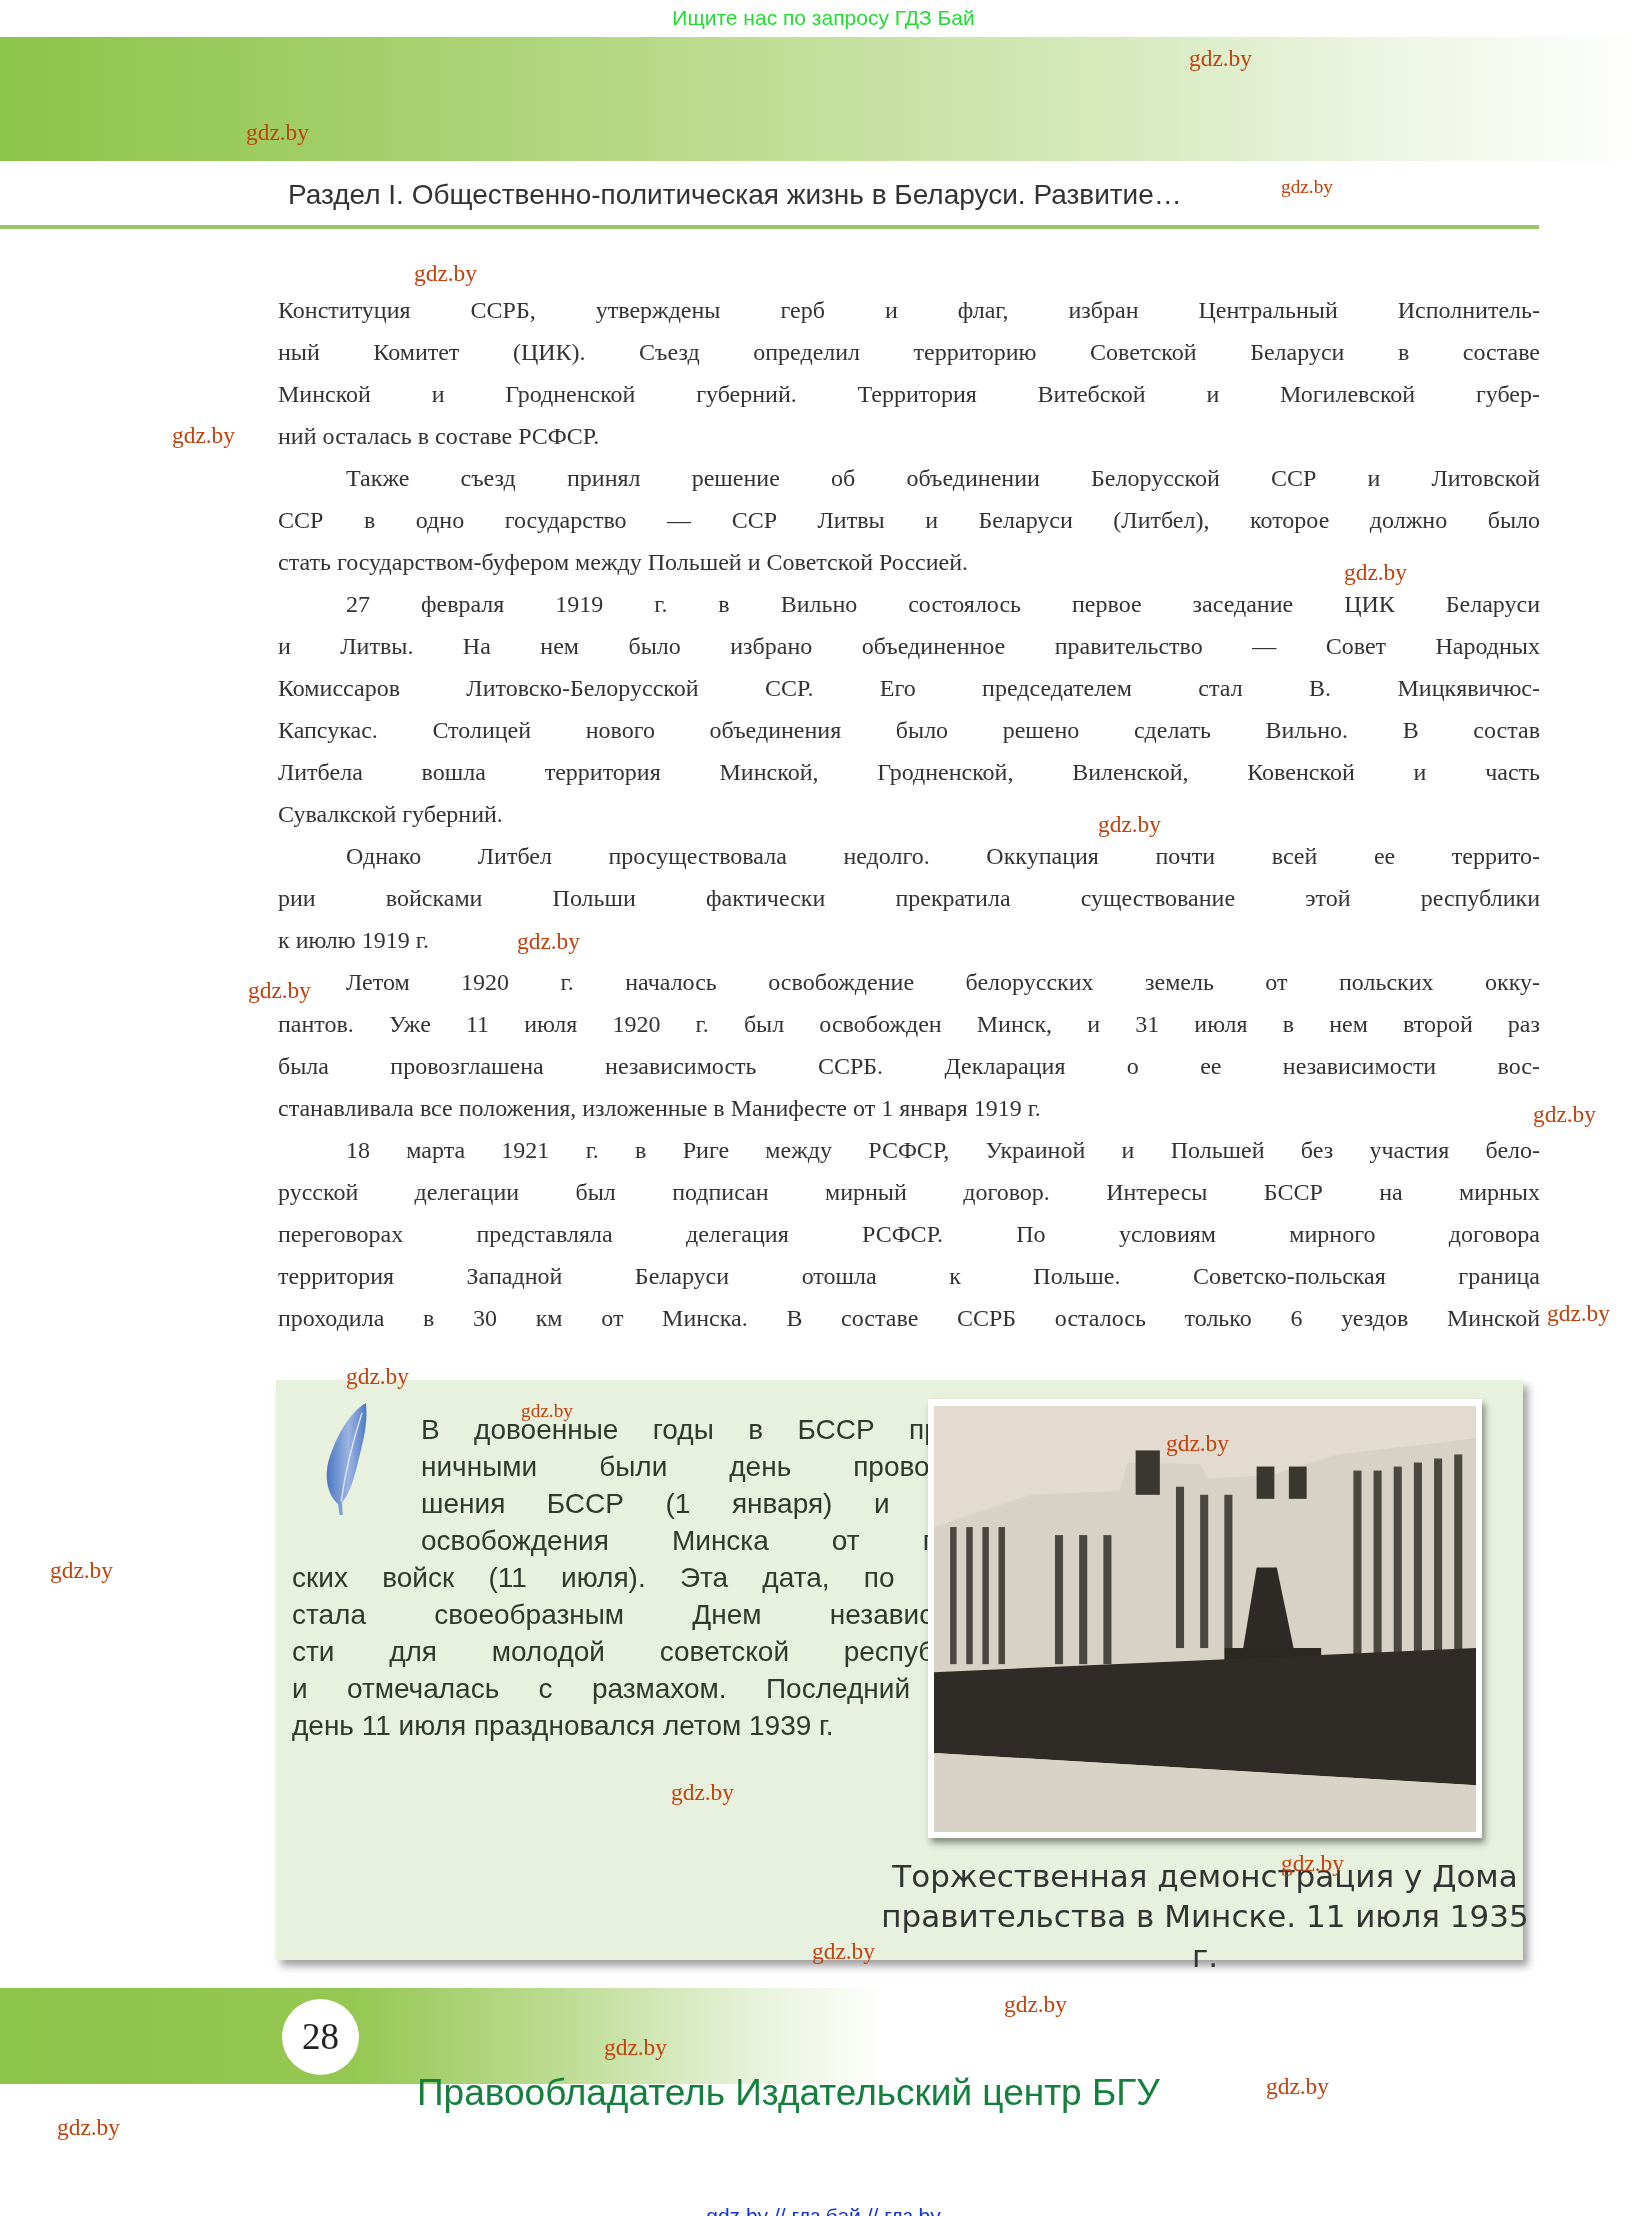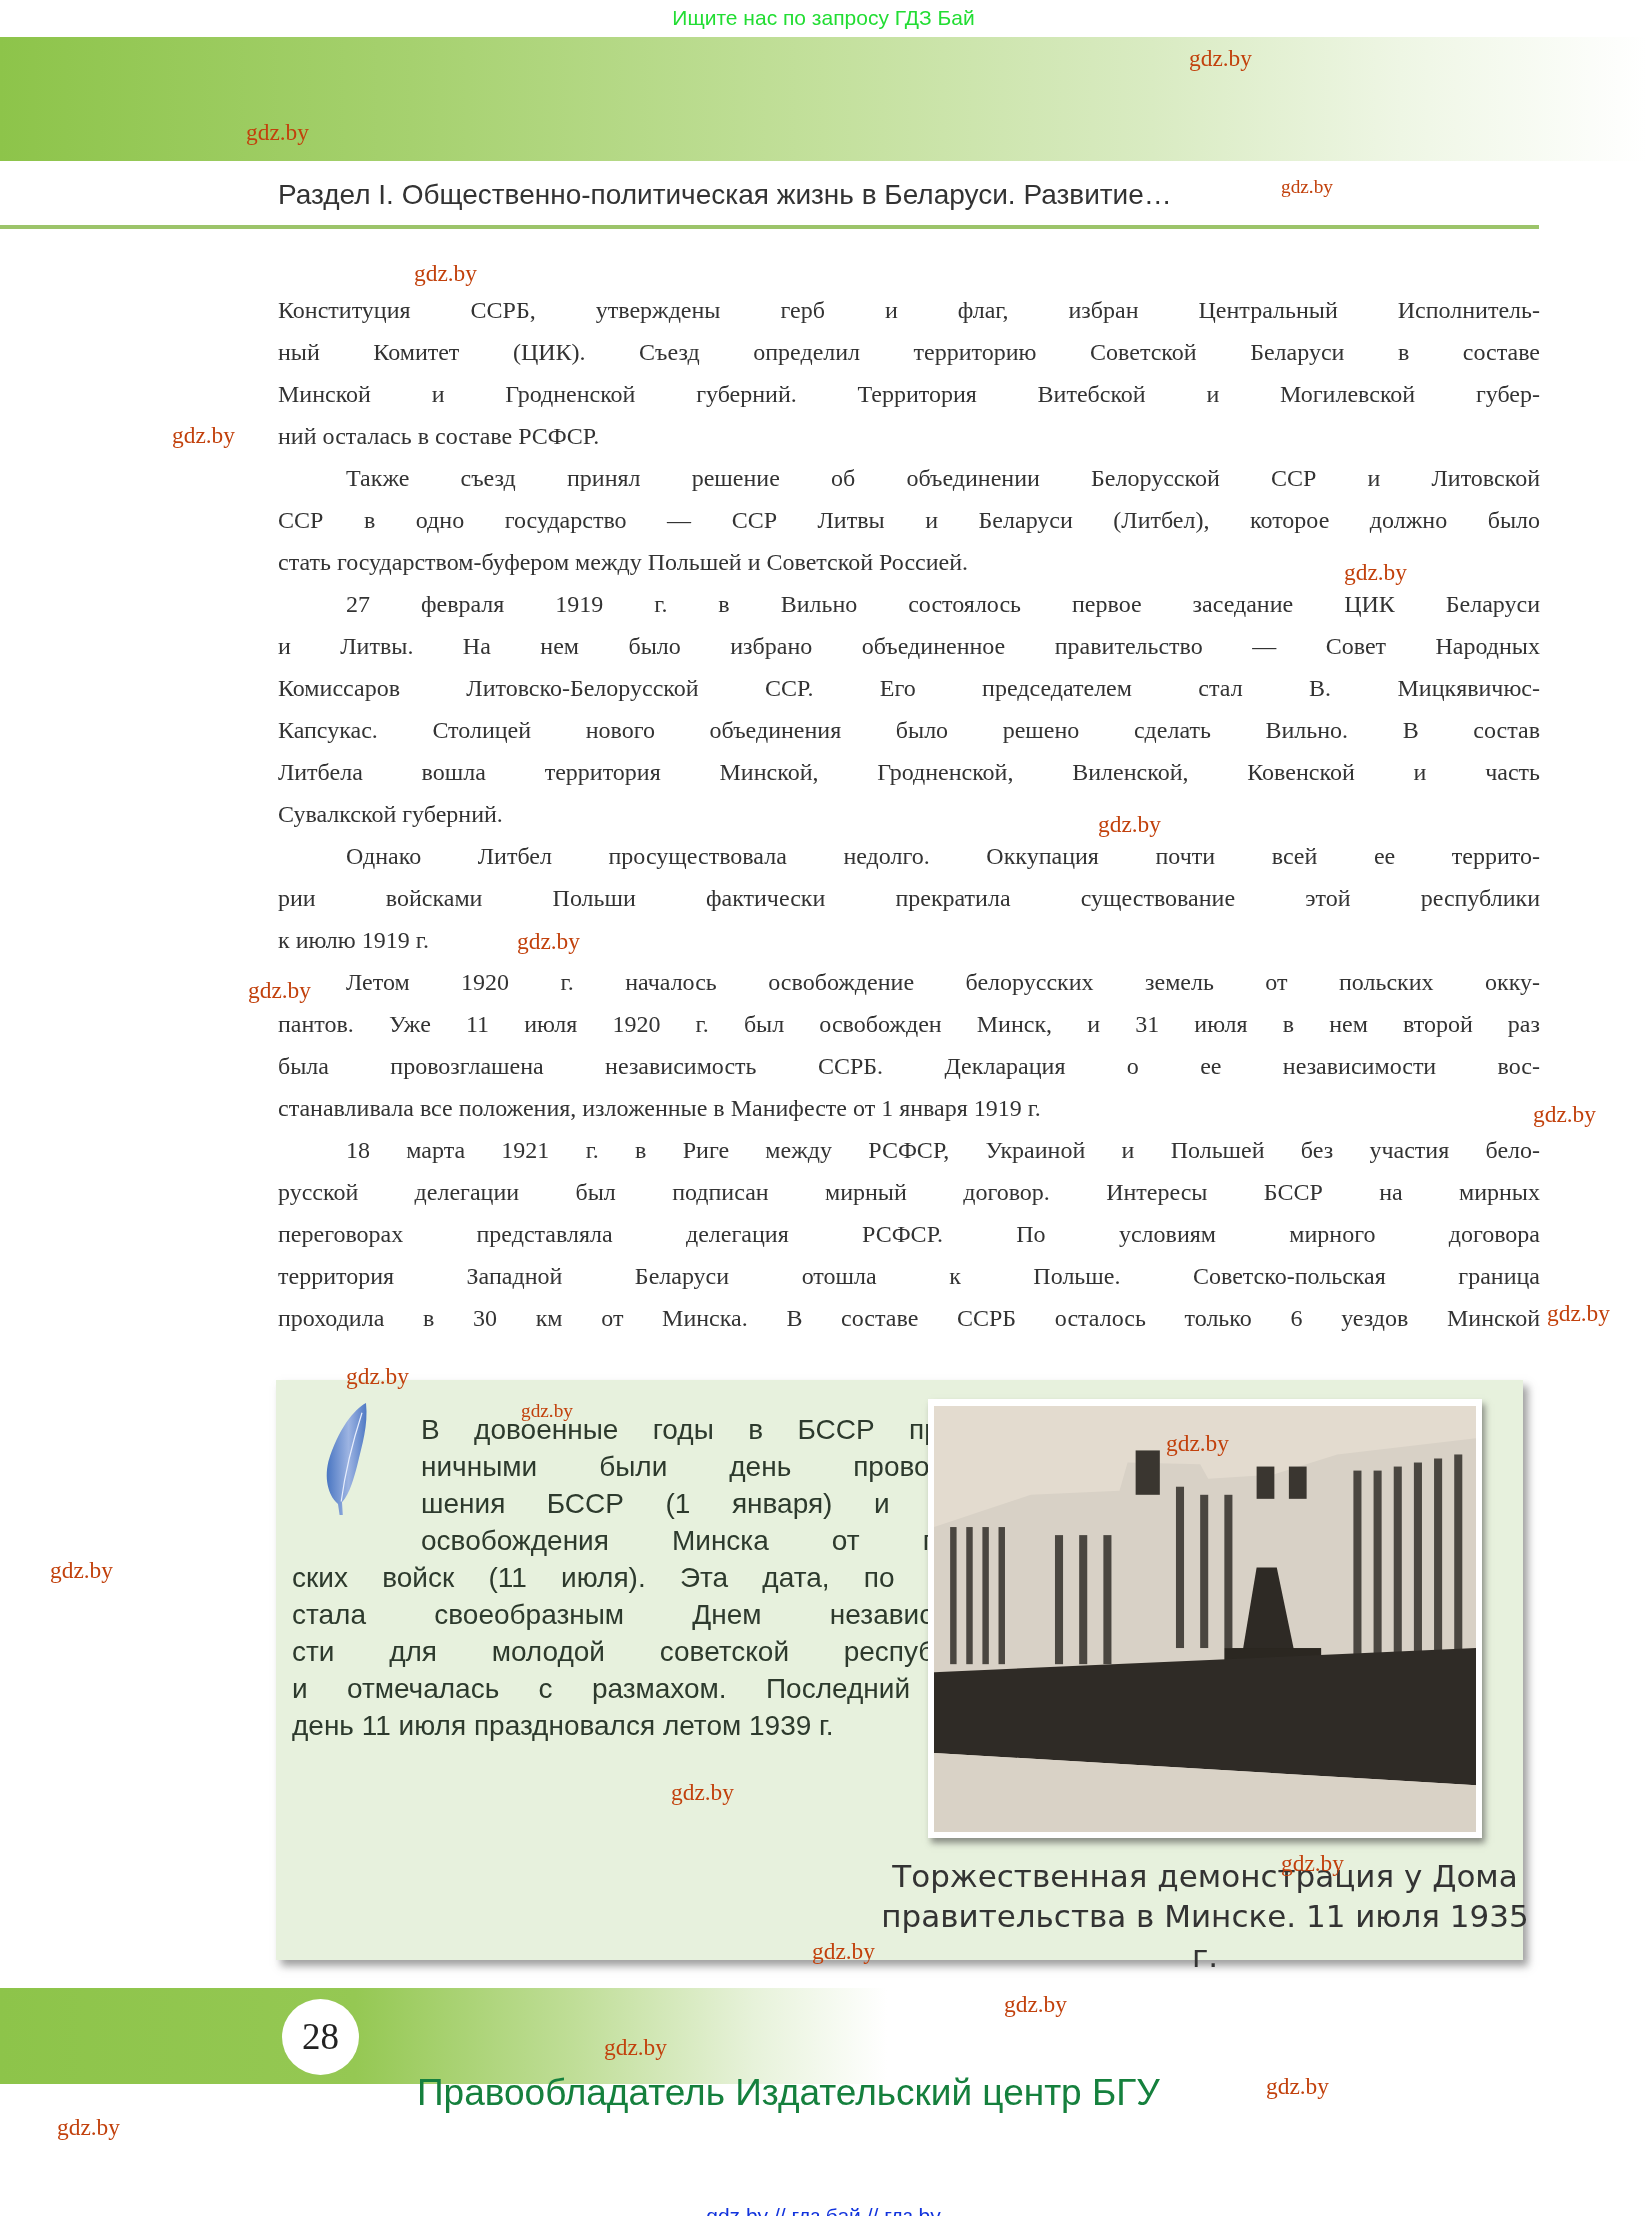--- a/index.html
+++ b/index.html
@@ -3,21 +3,21 @@
 <meta charset="utf-8">
 <style>
   html, body { margin:0; padding:0; }
   body { width:1647px; height:2216px; position:relative; background:#ffffff; overflow:hidden;
          font-family:"Liberation Serif", serif; color:#333; }
   .abs { position:absolute; }
   .banner { left:0; top:4.8px; width:1647px; text-align:center; color:#22dd33;
             font-family:"Liberation Sans", sans-serif; font-size:21px; line-height:26px; }
   .top-band { left:0; top:37px; width:1647px; height:124px;
               background:linear-gradient(to right,#8dc44a 0%,#a6d16f 25%,#c3e09c 50%,#d9ebc2 70%,#eef6e4 85%,#ffffff 100%); }
-  .running-head { left:278px; top:179px; font-family:"Liberation Sans", sans-serif; font-size:28px;
+  .running-head { left:288px; top:179px; font-family:"Liberation Sans", sans-serif; font-size:28px;
                   color:#333; line-height:32px; white-space:nowrap; }
   .head-rule { left:0; top:225px; width:1539px; height:4px; background:#9cc46a; }
   .wm { position:absolute; font-family:Liberation Serif, serif; font-size:23.4px; color:#c2410c;
         line-height:26px; white-space:nowrap; }
   .wm.small { font-size:19.3px; }
   .body-text { left:278px; top:289px; width:1262px; font-size:24px; line-height:42px;
                color:#333; text-align:justify; }
   .body-text .line { display:block; text-align:justify; text-align-last:justify; white-space:nowrap; overflow:hidden; height:42px; }
   .body-text .line.last { text-align-last:left; }
   .body-text .line.indent { padding-left:68px; }

